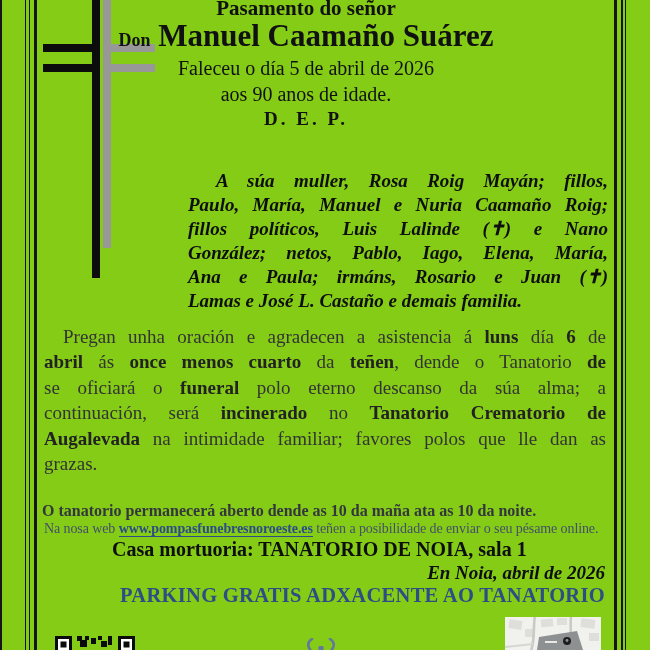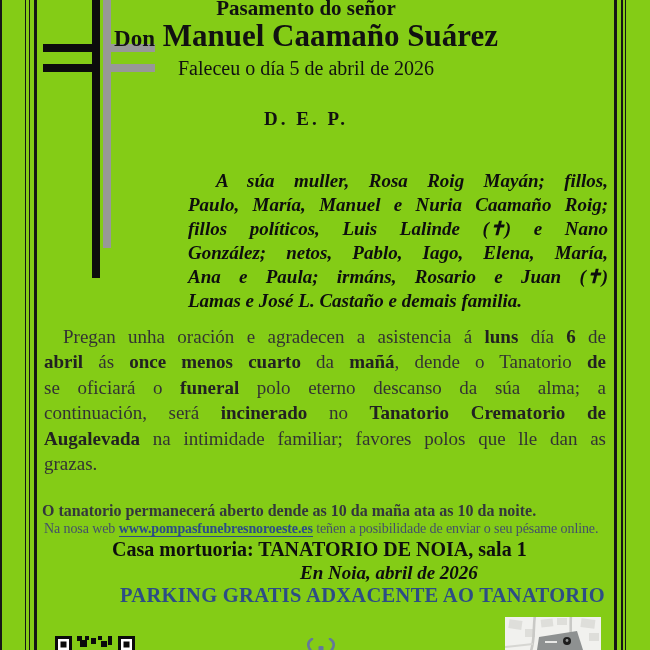--- a/index.html
+++ b/index.html
@@ -26,21 +26,21 @@
   .cb-h1{left:43px;top:44px;width:57px;height:8px;}
   .cb-h2{left:43px;top:64px;width:57px;height:8px;}
   .cg-h1{left:111px;top:44px;width:44px;height:8px;}
   .cg-h2{left:111px;top:64px;width:44px;height:8px;}
 
   
   .hdr{position:absolute;left:18px;right:56px;top:0;height:140px;}
   .hdr > div{position:absolute;left:0;right:0;text-align:center;}
   .pretitle{top:-4px;font-size:21px;font-weight:bold;}
   .nameline{top:18px;font-size:31px;font-weight:bold;white-space:nowrap;}
-  .nameline .don{font-size:23px;}
+  .nameline .don{font-size:18px;}
   .deathline{top:57px;font-size:20px;}
   .ageline{top:83px;font-size:20px;}
   .dep{top:108px;font-size:19px;font-weight:bold;letter-spacing:3px;}
 
   
   .jl{text-align:justify;text-align-last:justify;}
   .jl:last-child{text-align-last:left;}
 
   .family{position:absolute;left:188px;width:420px;top:133px;
           font-size:19px;line-height:23.9px;font-weight:bold;font-style:italic;color:#0e0e0e;margin-top:36px;}
@@ -49,21 +49,21 @@
   .announce{position:absolute;left:44px;width:562px;top:324px;
             font-size:19px;line-height:25.4px;color:#333;word-spacing:-0.5px;}
   .announce .jl:first-child{text-indent:19px;}
   .b{font-weight:bold;color:#222;}
 
   .hours{position:absolute;left:42px;top:502px;font-size:16px;font-weight:bold;color:#33363d;}
   .webline{position:absolute;left:44px;top:521px;font-size:14px;color:#44506a;letter-spacing:-0.1px;}
   .weblink{color:#2b4c88;font-weight:bold;border-bottom:1.3px solid #2b4c88;text-decoration:none;cursor:pointer;}
   .casa{position:absolute;left:112px;right:43px;top:538px;text-align:left;
         font-size:20px;font-weight:bold;color:#0e0e0e;white-space:nowrap;}
-  .placedate{position:absolute;left:300px;right:45px;top:562px;text-align:left;
+  .placedate{position:absolute;left:300px;right:45px;top:562px;text-align:right;
              font-size:19px;font-weight:bold;font-style:italic;color:#0e0e0e;}
   .parking{position:absolute;left:40px;right:45px;top:584px;text-align:right;
            font-size:20.5px;font-weight:bold;color:#2d4d85;letter-spacing:0.3px;white-space:nowrap;}
 
   .qr{position:absolute;left:55px;top:636px;width:80px;height:14px;overflow:hidden;}
   .brandlogo{position:absolute;left:298px;top:637px;width:46px;height:13px;overflow:hidden;}
   .mapthumb{position:absolute;left:505px;top:617px;width:96px;height:33px;overflow:hidden;}
 </style>
 </head>
 <body>
@@ -89,35 +89,36 @@
     <div class="bar cg cg-h2"></div>
   </div>
 
   <div class="hdr">
     <div class="pretitle">Pasamento do señor</div>
     <div class="nameline">
       <span class="don">Don</span>
       <span>Manuel Caamaño Suárez</span>
     </div>
     <div class="deathline">Faleceu o día 5 de abril de 2026</div>
+    <div class="ageline">aos 90 anos de idade.</div>
     <div class="dep">D. E. P.</div>
   </div>
 
   <div class="family">
       <div class="jl">A súa muller, Rosa Roig Mayán; fillos,</div>
       <div class="jl">Paulo, María, Manuel e Nuria Caamaño Roig;</div>
       <div class="jl">fillos políticos, Luis Lalinde (✝) e Nano</div>
       <div class="jl">González; netos, Pablo, Iago, Elena, María,</div>
       <div class="jl">Ana e Paula; irmáns, Rosario e Juan (✝)</div>
       <div class="jl">Lamas e José L. Castaño e demais familia.</div>
     </div>
 
   <div class="announce">
       <div class="jl"><span>Pregan unha oración e agradecen a asistencia á </span><span class="b">luns</span><span> día </span><span class="b">6</span><span> de</span></div>
-      <div class="jl"><span class="b">abril</span><span> ás </span><span class="b">once menos cuarto</span><span> da </span><span class="b">mañá</span><span>, dende o Tanatorio </span><span class="b">de</span></div>
+      <div class="jl"><span class="b">abril</span><span> ás </span><span class="b">once menos cuarto</span><span> da </span><span class="b">teñen</span><span>, dende o Tanatorio </span><span class="b">de</span></div>
       <div class="jl"><span>se oficiará o </span><span class="b">funeral</span><span> polo eterno descanso da súa alma; a</span></div>
       <div class="jl"><span>continuación, será </span><span class="b">incinerado</span><span> no </span><span class="b">Tanatorio Crematorio de</span></div>
       <div class="jl"><span class="b">Augalevada</span><span> na intimidade familiar; favores polos que lle dan as</span></div>
       <div class="jl"><span>grazas.</span></div>
     </div>
 
   <div class="hours">O tanatorio permanecerá aberto dende as 10 da maña ata as 10 da noite.</div>
   <div class="webline">
     <span>Na nosa web </span><a class="weblink">www.pompasfunebresnoroeste.es</a><span> teñen a posibilidade de enviar o seu pésame online.</span>
   </div>

